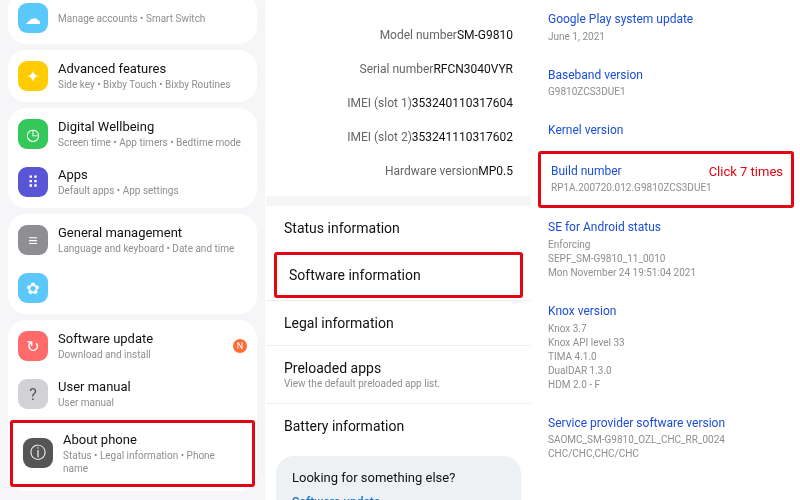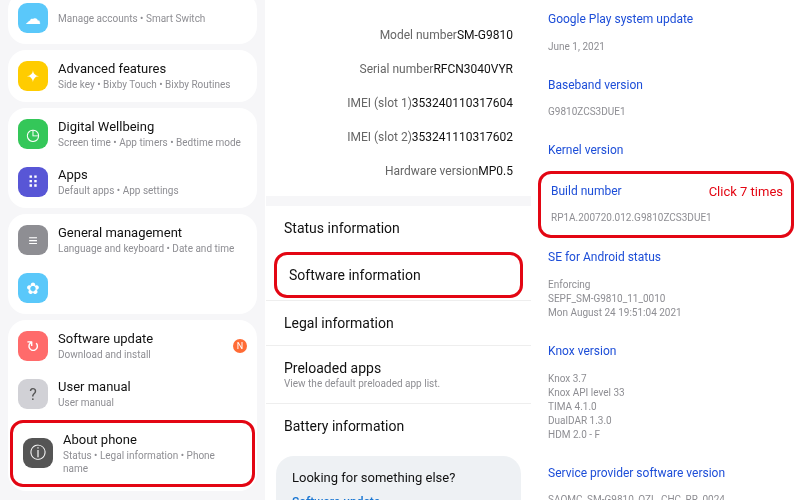--- a/index.html
+++ b/index.html
@@ -18,22 +18,22 @@
   .kv{display:flex;justify-content:flex-end;padding:10px 18px;font-size:12px}
   .kv .k{color:#666}
   .kv .v{color:#111}
   .section{padding:14px 18px;font-size:14px;color:#111;border-top:1px solid #eee}
   .section .s{font-size:10px;color:#8e8e93;margin-top:2px}
   .foot{background:#eef1f4;border-radius:18px;margin:8px 10px 0;padding:14px 16px}
   .foot-t{font-size:13px;color:#111;margin-bottom:10px}
   .foot-l{font-size:12px;color:#1976d2;font-weight:500;margin-bottom:8px}
   .block{padding:12px 16px}
   .bt{font-size:12px;color:#1d4ed8;line-height:1.3}
-  .bs{font-size:10px;color:#8e8e93;line-height:1.4;margin-top:12px}
-  .hl-red{border:3px solid #e30613;border-radius:13px}
+  .bs{font-size:10px;color:#8e8e93;line-height:1.4;margin-top:2px}
+  .hl-red{border:3px solid #e30613;border-radius:3px}
   .annot{position:absolute;color:#e30613;font-size:13px;right:8px;top:10px}
   .i-cloud{background:#5ac8fa}
   .i-adv{background:#ffcc00}
   .i-well{background:#34c759}
   .i-apps{background:#5856d6}
   .i-gen{background:#8e8e93}
   .i-acc{background:#5ac8fa}
   .i-sw{background:#ff6b6b}
   .i-man{background:#d1d1d6}
   .i-about{background:#555}
@@ -183,21 +183,21 @@
       </div>
   <div class="block hl-red" style="position:relative;margin:0 6px;padding:10px 10px">
     <div class="bt">Build number</div>
         <div class="bs">RP1A.200720.012.G9810ZCS3DUE1</div>
     <div class="annot">Click 7 times</div>
   </div>
   <div class="block">
         <div class="bt">SE for Android status</div>
         <div class="bs" style="white-space:pre-line">Enforcing
 SEPF_SM-G9810_11_0010
-Mon August 24 19:51:04 2021</div>
+Mon November 24 19:51:04 2021</div>
       </div>
   <div class="block">
         <div class="bt">Knox version</div>
         <div class="bs" style="white-space:pre-line">Knox 3.7
 Knox API level 33
 TIMA 4.1.0
 DualDAR 1.3.0
 HDM 2.0 - F</div>
       </div>
   <div class="block">

